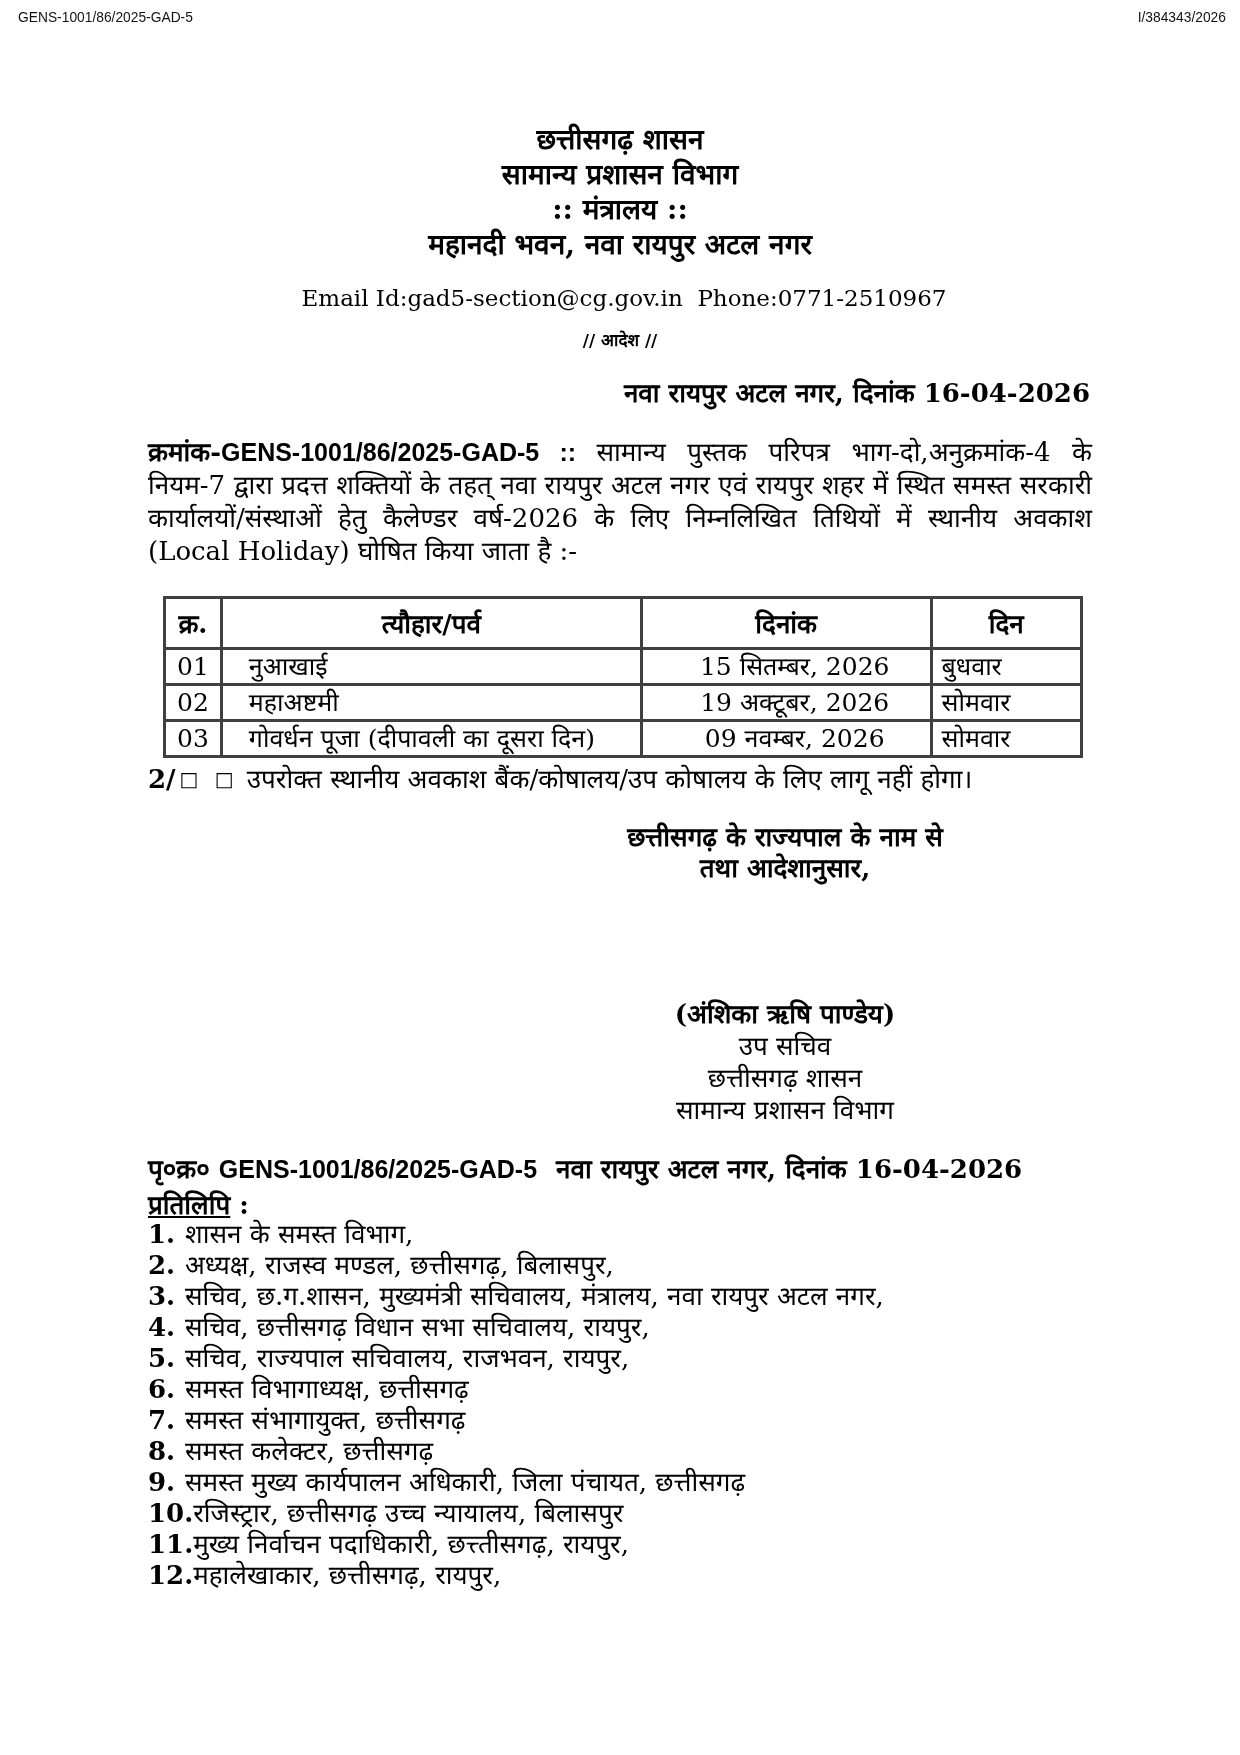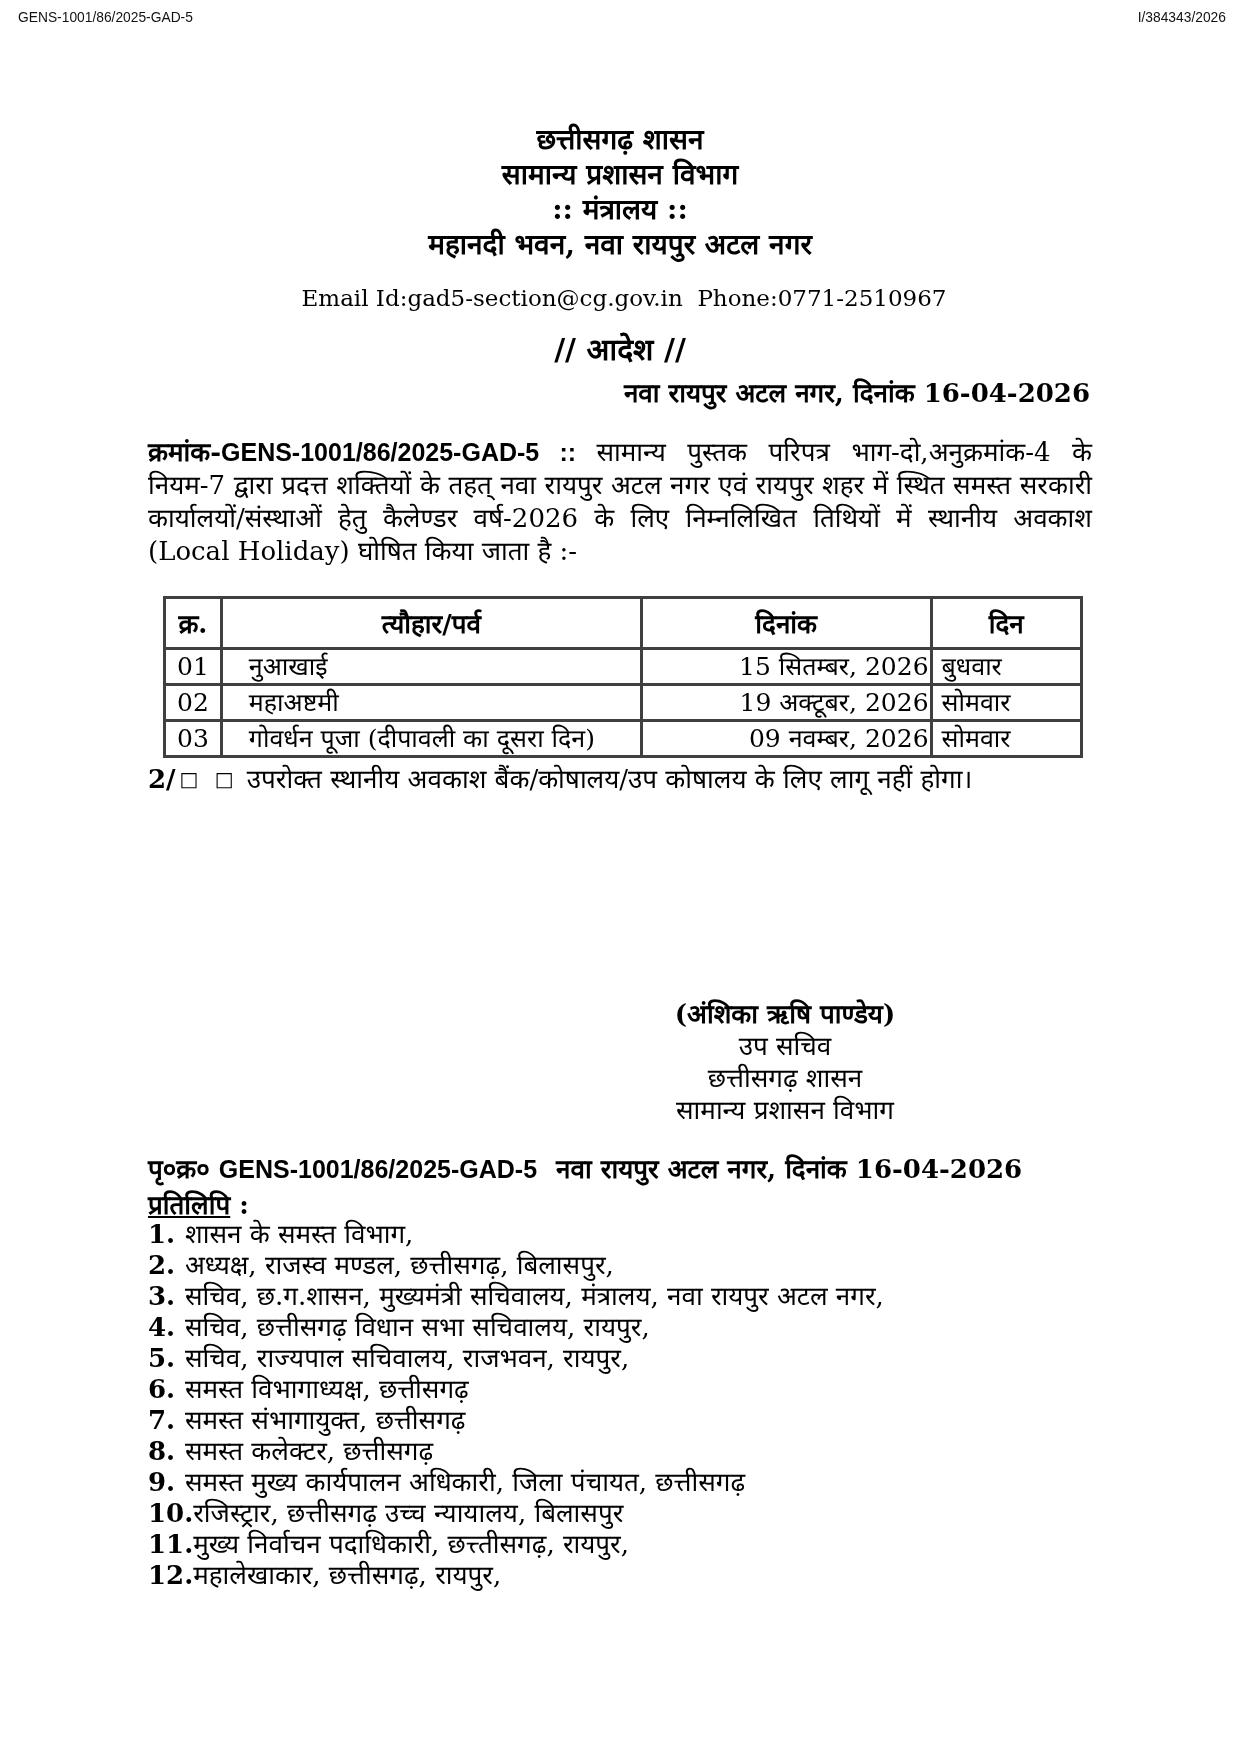--- a/index.html
+++ b/index.html
@@ -19,39 +19,39 @@
   }
   .letterhead{
     position:absolute;top:122px;left:0;width:100%;text-align:center;
     font-weight:bold;font-size:28px;line-height:35px;
   }
   .letterhead .contact{
     font-weight:normal;font-size:23px;line-height:30px;margin-top:21px;white-space:pre;
     font-family:"DejaVu Serif","Liberation Serif",serif;
     padding-left:8px;
   }
-  .order-title{position:absolute;top:328px;left:0;width:100%;text-align:center;font-size:30px;font-weight:bold;}
+  .order-title{position:absolute;top:328px;left:0;width:100%;text-align:center;font-size:17px;font-weight:bold;}
   .place-date{position:absolute;top:374px;right:150px;font-size:26px;font-weight:bold;white-space:pre;}
   .main-para{
     position:absolute;top:436px;left:148px;width:944px;
     font-size:26px;line-height:33px;text-align:justify;
   }
   .ref-sans{font-family:"Liberation Sans","DejaVu Sans",sans-serif;font-weight:bold;font-size:25px;white-space:pre;}
   .dev-bold{font-weight:bold;}
   table.holiday-table{
     position:absolute;top:596px;left:163px;width:920px;border-collapse:collapse;
     font-size:25px;table-layout:fixed;
   }
   table.holiday-table th,table.holiday-table td{border:3px solid #404040;vertical-align:middle;}
   table.holiday-table th{height:46px;font-weight:bold;text-align:center;font-size:26px;}
   table.holiday-table td{height:31px;line-height:31px;margin-top:36px;}
   .w0{width:6.2%;} .w1{width:45.8%;} .w2{width:31.6%;} .w3{width:16.4%;}
   td.c0{text-align:center;}
   td.c1{text-align:left;padding-left:26px;}
-  td.c2{text-align:right;padding-left:18px;}
+  td.c2{text-align:center;padding-left:18px;}
   td.c3{text-align:left;padding-left:9px;}
   .clause2{position:absolute;top:760px;left:148px;font-size:26px;white-space:pre;}
   .cl-num{font-weight:bold;}
   .boxes{font-family:"DejaVu Sans",sans-serif;font-size:20px;letter-spacing:5px;margin:0 8px 0 4px;vertical-align:2px;}
   .authority{position:absolute;top:822px;left:560px;width:450px;text-align:center;font-size:26px;line-height:31px;font-weight:600;}
   .digital-stamp{
     position:absolute;top:886px;left:250px;
     font-family:"DejaVu Sans","Liberation Sans",sans-serif;
     font-size:27px;line-height:30px;letter-spacing:3px;color:#202020;
   }
@@ -120,20 +120,24 @@
           <td class="c0">03</td>
           <td class="c1">गोवर्धन पूजा (दीपावली का दूसरा दिन)</td>
           <td class="c2">09 नवम्बर, 2026</td>
           <td class="c3">सोमवार</td>
         </tr>
       </tbody>
   </table>
 
   <div class="clause2"><span class="cl-num">2/</span><span class="boxes">□ □</span><span>उपरोक्त स्थानीय अवकाश बैंक/कोषालय/उप कोषालय के लिए लागू नहीं होगा।</span></div>
 
+  <div class="authority">
+    <div>छत्तीसगढ़ के राज्यपाल के नाम से</div>
+    <div>तथा आदेशानुसार,</div>
+  </div>
 
 
   <div class="signer">
     <div class="name">(अंशिका ऋषि पाण्डेय)</div>
     <div>उप सचिव</div>
     <div>छत्तीसगढ़ शासन</div>
     <div>सामान्य प्रशासन विभाग</div>
   </div>
 
   <div class="endorsement"><span>पृ०क्र० </span><span class="ref-sans">GENS-1001/86/2025-GAD-5</span><span class="gap-left"> नवा रायपुर अटल नगर, दिनांक </span><span>16-04-2026</span></div>

